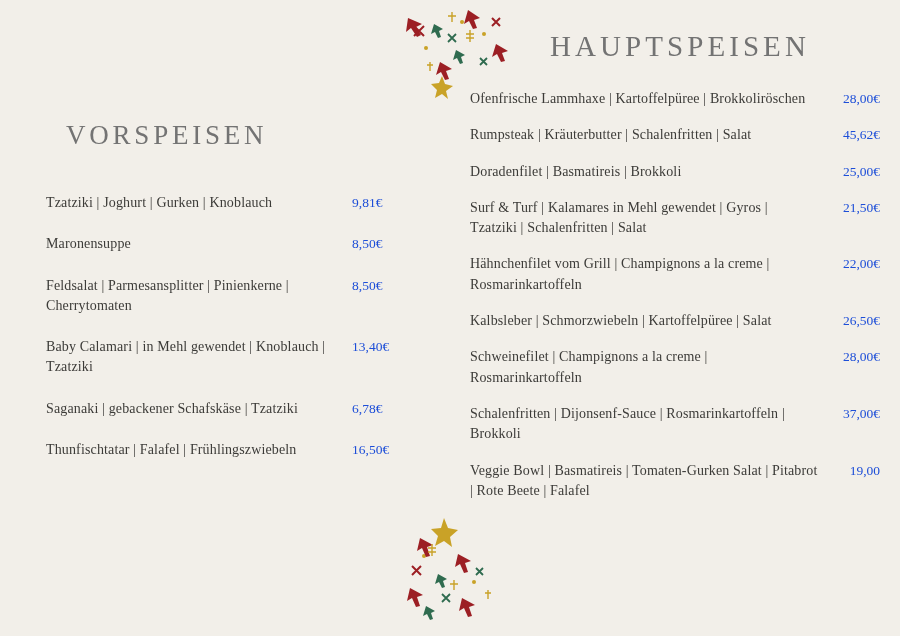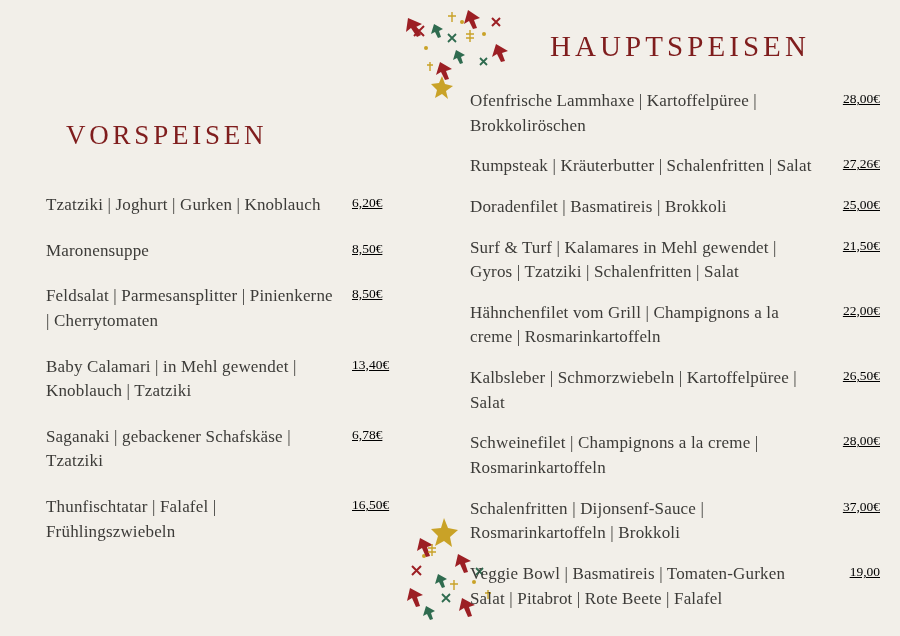--- a/index.html
+++ b/index.html
@@ -42,21 +42,21 @@
     width: 360px;
   }
   .col-right {
     left: 470px;
     top: 30px;
     width: 410px;
   }
 
   .section-title {
     font-family: "Liberation Serif", serif;
-    color: #7f1d1d;
+    color: #737373;
     letter-spacing: 0.14em;
     font-weight: 400;
     text-transform: uppercase;
     margin: 0;
   }
   .title-left {
     font-size: 27px;
     text-align: left;
     padding-left: 20px;
     margin-bottom: 42px;
@@ -77,33 +77,32 @@
     display: flex;
     align-items: flex-start;
     justify-content: space-between;
     margin-bottom: 21px;
     line-height: 1.45;
   }
   .col-right .menu-item {
     margin-bottom: 16px;
   }
   .item-name {
-    font-size: 17px;
+    font-size: 14px;
     color: #3c3b38;
     letter-spacing: 0.01em;
     flex: 1 1 auto;
     padding-right: 12px;
   }
   .item-price {
     font-size: 13.5px;
-    color: #000000;
+    color: #1d4ed8;
     flex: 0 0 auto;
     white-space: nowrap;
     text-align: left;
-    text-decoration: underline;
   }
   .col-left .item-price { width: 54px; }
   .col-right .item-price { width: 50px; text-align: right; }
 </style>
 </head>
 <body>
 
 <div class="page">
 
   <div class="ornament orn-top">
@@ -170,21 +169,21 @@
         <path d="M92 80 v9 M89 83 h6"></path>
       </g>
     </svg>
   </div>
 
   <div class="col col-left">
     <h2 class="section-title title-left">VORSPEISEN</h2>
     <ul class="menu-list">
       <li class="menu-item">
         <span class="item-name">Tzatziki | Joghurt | Gurken | Knoblauch</span>
-        <span class="item-price">6,20€</span>
+        <span class="item-price">9,81€</span>
       </li>
       <li class="menu-item">
         <span class="item-name">Maronensuppe</span>
         <span class="item-price">8,50€</span>
       </li>
       <li class="menu-item">
         <span class="item-name">Feldsalat | Parmesansplitter | Pinienkerne | Cherrytomaten</span>
         <span class="item-price">8,50€</span>
       </li>
       <li class="menu-item">
@@ -204,21 +203,21 @@
 
   <div class="col col-right">
     <h2 class="section-title title-right">HAUPTSPEISEN</h2>
     <ul class="menu-list">
       <li class="menu-item">
         <span class="item-name">Ofenfrische Lammhaxe | Kartoffelpüree | Brokkoliröschen</span>
         <span class="item-price">28,00€</span>
       </li>
       <li class="menu-item">
         <span class="item-name">Rumpsteak | Kräuterbutter | Schalenfritten | Salat</span>
-        <span class="item-price">27,26€</span>
+        <span class="item-price">45,62€</span>
       </li>
       <li class="menu-item">
         <span class="item-name">Doradenfilet | Basmatireis | Brokkoli</span>
         <span class="item-price">25,00€</span>
       </li>
       <li class="menu-item">
         <span class="item-name">Surf &amp; Turf | Kalamares in Mehl gewendet | Gyros | Tzatziki | Schalenfritten | Salat</span>
         <span class="item-price">21,50€</span>
       </li>
       <li class="menu-item">

